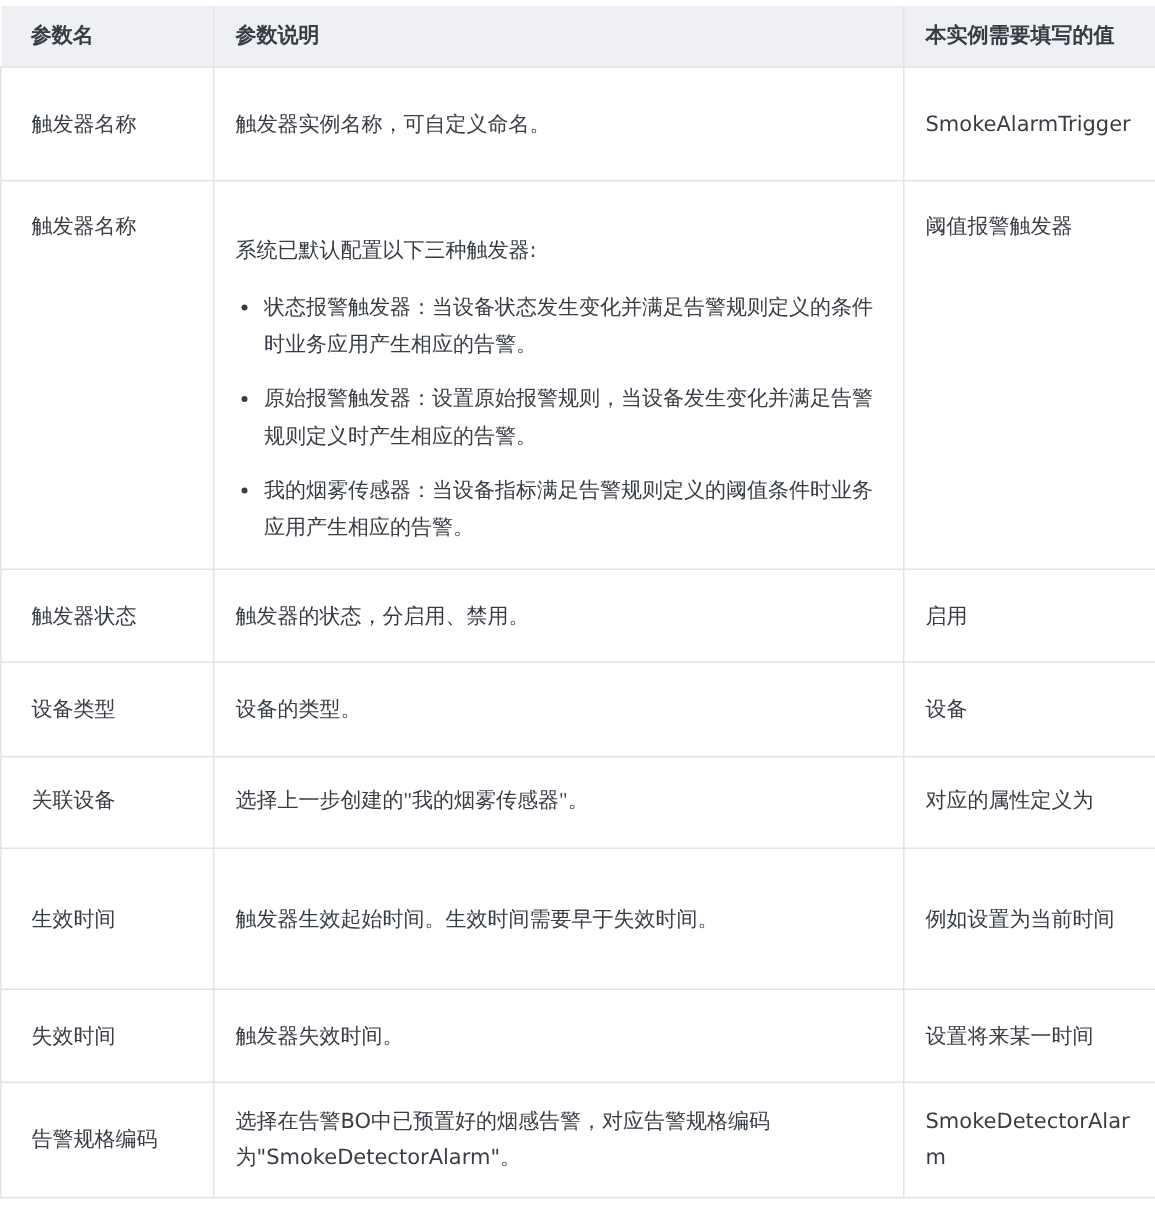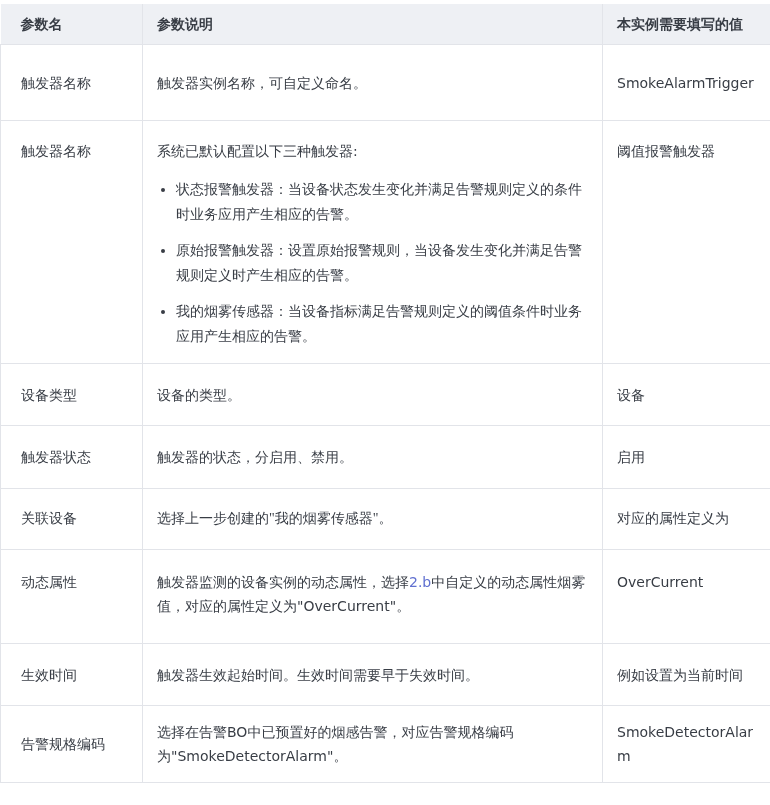--- a/index.html
+++ b/index.html
@@ -81,56 +81,54 @@
       </tr>
     </thead>
     <tbody>
       <tr>
         <td>触发器名称</td>
         <td>触发器实例名称，可自定义命名。</td>
         <td class="cell-value">SmokeAlarmTrigger</td>
       </tr>
       <tr>
         <td style="vertical-align:top;padding-top:18px;">触发器名称</td>
-        <td style="vertical-align:top;padding-top:18px;">
+        <td style="vertical-align:top;padding-top:34px;">
           <p class="desc-intro">系统已默认配置以下三种触发器:</p>
           <ul class="spec-list">
             <li>状态报警触发器：当设备状态发生变化并满足告警规则定义的条件时业务应用产生相应的告警。</li>
             <li>原始报警触发器：设置原始报警规则，当设备发生变化并满足告警规则定义时产生相应的告警。</li>
             <li>我的烟雾传感器：当设备指标满足告警规则定义的阈值条件时业务应用产生相应的告警。</li>
           </ul>
         </td>
         <td style="vertical-align:top;padding-top:18px;" class="cell-value">阈值报警触发器</td>
       </tr>
       <tr>
+        <td>触发器状态</td>
+        <td>触发器的状态，分启用、禁用。</td>
+        <td class="cell-value">启用</td>
+      </tr>
+      <tr>
         <td>设备类型</td>
         <td>设备的类型。</td>
         <td class="cell-value">设备</td>
-      </tr>
-      <tr>
-        <td>触发器状态</td>
-        <td>触发器的状态，分启用、禁用。</td>
-        <td class="cell-value">启用</td>
       </tr>
       <tr>
         <td>关联设备</td>
         <td>选择上一步创建的"我的烟雾传感器"。</td>
         <td class="cell-value">对应的属性定义为</td>
       </tr>
       <tr>
-        <td style="vertical-align:top;padding-top:20px;">动态属性</td>
-        <td style="vertical-align:top;padding-top:20px;">
-          <span>触发器监测的设备实例的动态属性，选择</span><a class="doc-link">2.b</a><span>中自定义的动态属性烟雾值，对应的属性定义为"OverCurrent"。</span>
-        </td>
-        <td style="vertical-align:top;padding-top:20px;" class="cell-value">OverCurrent</td>
-      </tr>
-      <tr>
         <td>生效时间</td>
         <td>触发器生效起始时间。生效时间需要早于失效时间。</td>
         <td class="cell-value">例如设置为当前时间</td>
+      </tr>
+      <tr>
+        <td>失效时间</td>
+        <td>触发器失效时间。</td>
+        <td class="cell-value">设置将来某一时间</td>
       </tr>
       <tr>
         <td>告警规格编码</td>
         <td>选择在告警BO中已预置好的烟感告警，对应告警规格编码为"SmokeDetectorAlarm"。</td>
         <td class="cell-value">SmokeDetectorAlarm</td>
       </tr>
     </tbody>
   </table>
 </div>
 

